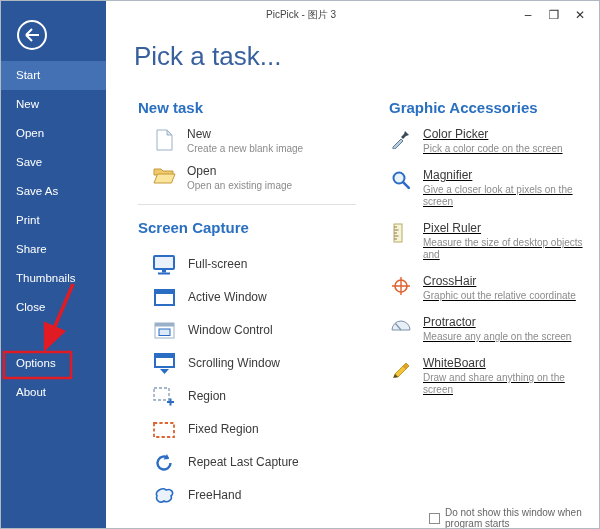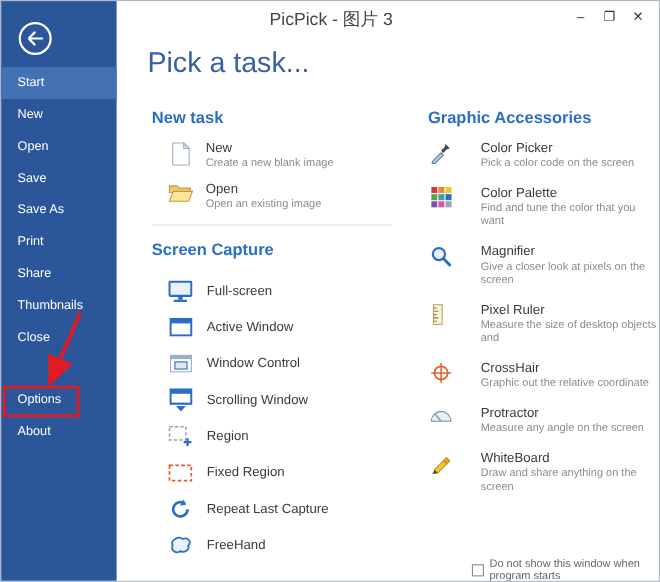--- a/index.html
+++ b/index.html
@@ -9,39 +9,39 @@
   
   .sidebar{position:absolute;left:0;top:0;width:105px;height:529px;background:#2b579a;}
   .back{position:absolute;left:14px;top:17px;width:34px;height:34px;cursor:pointer;}
   .nav{position:absolute;top:60px;left:0;right:0;}
   .side-item{height:29px;line-height:29px;padding-left:15px;color:#fff;
              font-size:11.5px;cursor:pointer;white-space:nowrap;}
   .side-item.active{background:#4470b4;}
   .nav-gap{height:27px;}
   
   .win-title{position:absolute;top:7px;left:300px;transform:translateX(-50%);
-             font-size:16px;color:#444;white-space:nowrap;}
+             font-size:10px;color:#444;white-space:nowrap;}
   .win-controls{position:absolute;top:4px;right:6px;display:flex;}
   .win-btn{width:26px;height:20px;text-align:center;line-height:20px;
            font-size:12px;color:#333;cursor:pointer;}
   
   .pick{position:absolute;left:133px;top:40px;margin:0;font-size:26px;
         font-weight:400;color:#38609f;}
   .col-left{position:absolute;left:137px;top:98px;width:230px;}
   .col-right{position:absolute;left:388px;top:98px;width:208px;}
   .section{font-size:15px;font-weight:700;color:#2a6fc0;margin:0 0 12px 0;}
   .task{display:flex;align-items:flex-start;gap:11px;margin:0 0 10px 14px;cursor:pointer;}
   .task .ic,.acc .ic{width:24px;flex:0 0 24px;display:flex;justify-content:center;padding-top:1px;}
   .tt{font-size:12px;color:#3a3a3a;line-height:13px;}
   .td{font-size:10px;color:#8b8b8b;line-height:12px;margin-top:2px;}
   .div{border:none;border-top:1px solid #e0e0e0;margin:12px 0 14px 0;width:218px;}
   .cap{display:flex;align-items:center;gap:12px;height:33px;margin-left:14px;
        cursor:pointer;font-size:12px;color:#3a3a3a;}
   .cap .ic{width:24px;flex:0 0 24px;display:flex;justify-content:center;}
-  .acc{display:flex;gap:24px;margin-bottom:14px;cursor:pointer;}
+  .acc{display:flex;gap:10px;margin-bottom:14px;cursor:pointer;text-decoration:underline;}
   .footer{position:absolute;left:388px;top:506px;display:flex;gap:5px;
           align-items:center;font-size:10px;color:#666;cursor:pointer;margin-left:40px;}
   .cb{width:9px;height:9px;border:1px solid #8a8a8a;background:#fff;flex:0 0 9px;}
   .annot{position:absolute;left:0;top:0;width:600px;height:529px;pointer-events:none;}
 </style>
 </head>
 <body>
 
 <div class="app">
 
@@ -203,39 +203,20 @@
           <path d="M2 18l8-8 2 2-8 8H2v-2z" fill="#b9cde0" stroke="#5d7a96"></path>
           <path d="M10 8l3-3 1-3 4 4-3 1-3 3z" fill="#3b4a5a"></path>
         </svg>
       </span>
       <span>
         <div class="tt">Color Picker</div>
         <div class="td">Pick a color code on the screen</div>
       </span>
     </div>
 
-    <div class="acc">
-      <span class="ic">
-        <svg width="19" height="19" viewBox="0 0 19 19">
-          <rect x="0" y="0" width="5.5" height="5.5" fill="#d23b3b"></rect>
-          <rect x="6.5" y="0" width="5.5" height="5.5" fill="#e78a2e"></rect>
-          <rect x="13" y="0" width="5.5" height="5.5" fill="#e8c834"></rect>
-          <rect x="0" y="6.5" width="5.5" height="5.5" fill="#56a44a"></rect>
-          <rect x="6.5" y="6.5" width="5.5" height="5.5" fill="#3fa0a8"></rect>
-          <rect x="13" y="6.5" width="5.5" height="5.5" fill="#2b6cc4"></rect>
-          <rect x="0" y="13" width="5.5" height="5.5" fill="#7a4fb0"></rect>
-          <rect x="6.5" y="13" width="5.5" height="5.5" fill="#d25a9c"></rect>
-          <rect x="13" y="13" width="5.5" height="5.5" fill="#9aa4ae"></rect>
-        </svg>
-      </span>
-      <span>
-        <div class="tt">Color Palette</div>
-        <div class="td">Find and tune the color that you want</div>
-      </span>
-    </div>
 
     <div class="acc">
       <span class="ic">
         <svg width="20" height="20" viewBox="0 0 20 20">
           <circle cx="8" cy="8" r="5.5" fill="#eaf3fc" stroke="#2b6cc4" stroke-width="2"></circle>
           <path d="M12.3 12.3l5.5 5.5" stroke="#2b6cc4" stroke-width="2.6" stroke-linecap="round"></path>
         </svg>
       </span>
       <span>
         <div class="tt">Magnifier</div>

